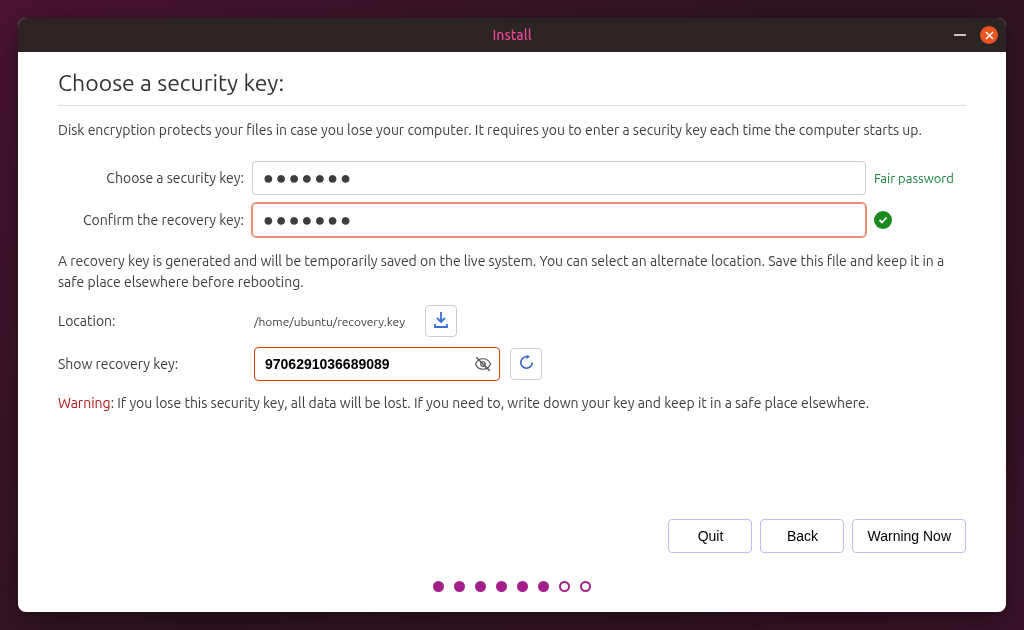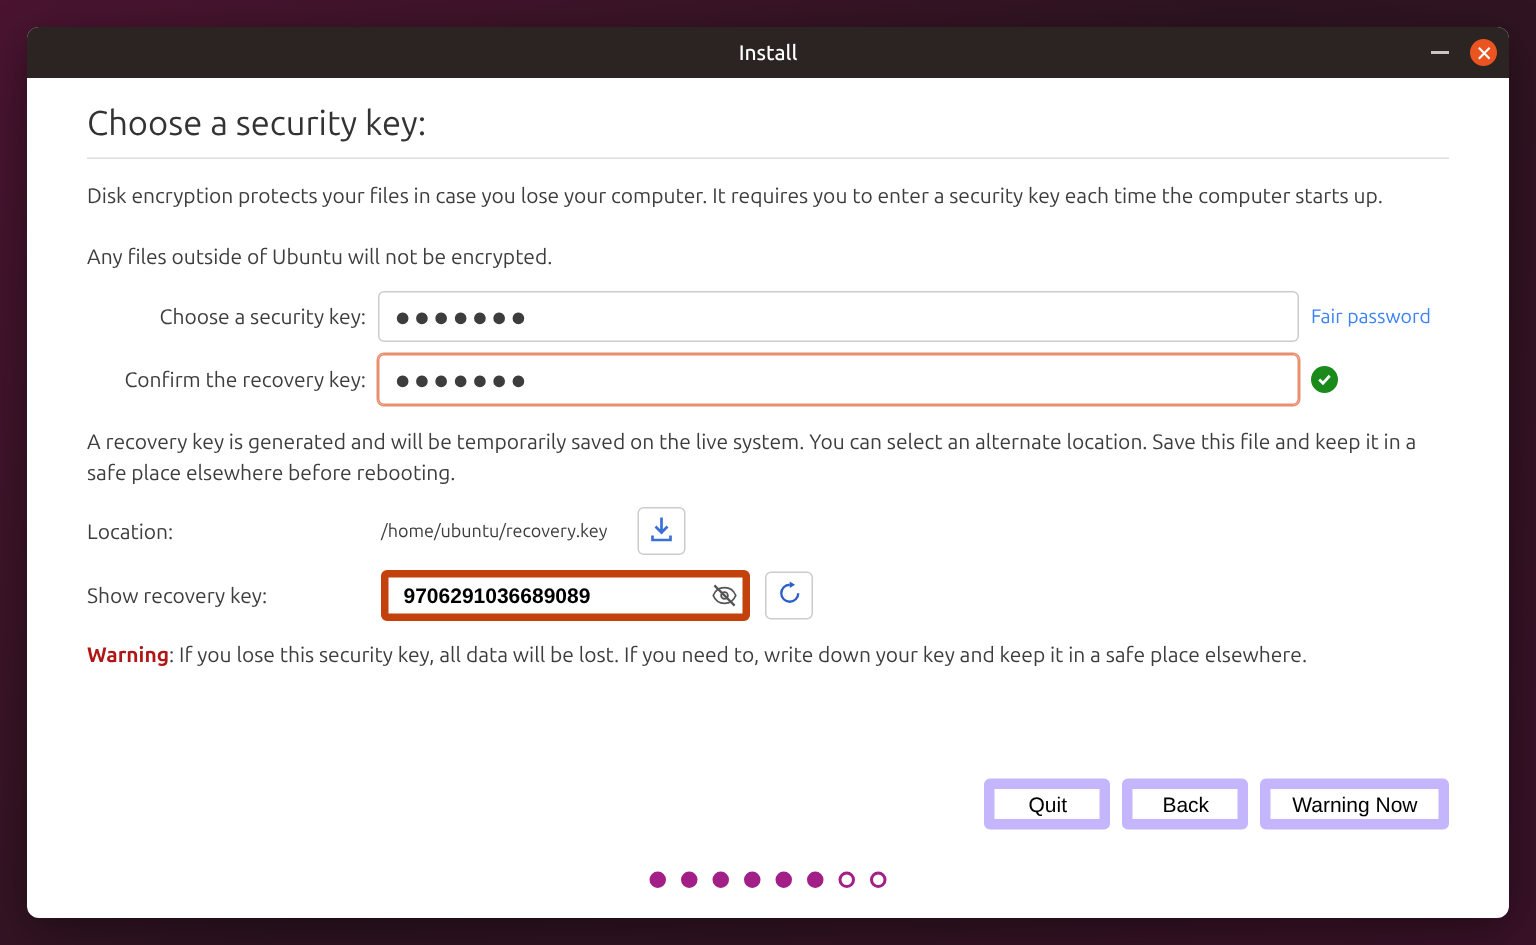--- a/index.html
+++ b/index.html
@@ -20,21 +20,21 @@
       display: flex;
       flex-direction: column;
       box-shadow: 0 8px 30px rgba(0,0,0,0.4);
     }
     .titlebar {
       background: #2b2422;
       height: 34px;
       display: flex;
       align-items: center;
       position: relative;
-      color: #ffffff;
+      color: #ec4899;
     }
     .title-text {
       position: absolute;
       left: 50%;
       transform: translateX(-50%);
       font-size: 14px;
       font-weight: 500;
     }
     .win-controls {
       position: absolute;
@@ -98,45 +98,45 @@
       height: 34px;
       border: 1px solid #ccc;
       border-radius: 4px;
       padding: 0 10px;
       font-size: 18px;
       letter-spacing: 2px;
       display: flex;
       align-items: center;
     }
     .pw-input.focused { border-color: #e98e6e; box-shadow: 0 0 0 1px #e98e6e; }
-    .hint { font-size: 13px; color: #3b82f6; width: 92px; }
+    .hint { font-size: 13px; color: #15803d; width: 92px; }
     .check-badge {
       width: 18px; height: 18px; background: #1a8a1a; border-radius: 50%;
       display:flex; align-items:center; justify-content:center; color:#fff; font-size:11px;
       margin-right: 74px;
     }
     .recovery-note { margin: 6px 0 12px; line-height: 1.5; }
     .loc-row, .show-row { display: flex; align-items: center; gap: 10px; margin-bottom: 10px; }
     .loc-label, .show-label { width: 186px; text-align: left; }
     .loc-path { font-size: 12px; margin-right: 10px; }
     .icon-btn {
       width: 32px; height: 32px; border: 1px solid #ccc; border-radius: 4px;
       background: #fff; display:flex; align-items:center; justify-content:center;
       cursor: pointer;
     }
     .text-input {
-      width: 246px; height: 34px; border: 5px solid #c2410c; border-radius: 4px;
+      width: 246px; height: 34px; border: 1px solid #c2410c; border-radius: 4px;
       padding: 0 30px 0 10px; font-size: 14px; font-weight: 600; position: relative;
     }
     .warning-line { margin-top: 2px; line-height: 1.5;}
-    .warn-word { color: #b01616; font-weight: 700; }
+    .warn-word { color: #b01616; font-weight: 400; }
     .spacer { flex: 1; }
     .btn-row { display: flex; justify-content: flex-end; gap: 8px; margin-bottom: 28px; }
     .btn {
-      min-width: 84px; height: 34px; border: 7px solid #c4b5fd; border-radius: 4px;
+      min-width: 84px; height: 34px; border: 1px solid #c4b5fd; border-radius: 4px;
       background: #fff; font-size: 14px; cursor: pointer; padding: 0 14px;
       display:flex; align-items:center; justify-content:center;
     }
     .pager { display:flex; justify-content:center; gap: 10px; margin-bottom: 6px; }
     .dot { width: 11px; height: 11px; border-radius: 50%; border: 2px solid #a31f88; }
     .dot.filled { background: #a31f88; }
     .eye-wrap { position: relative; }
     .eye-btn {
       position: absolute; right: 6px; top: 50%; transform: translateY(-50%);
       width: 22px; height: 22px; display:flex; align-items:center; justify-content:center;
@@ -157,21 +157,20 @@
             <path d="M1 1 L9 9 M9 1 L1 9" stroke="#fff" stroke-width="1.6"></path>
           </svg>
       </div>
     </div>
   </div>
 
   <div class="content">
     <div class="page-heading">Choose a security key:</div>
     <hr class="sep">
     <div class="desc">Disk encryption protects your files in case you lose your computer. It requires you to enter a security key each time the computer starts up.</div>
-    <div class="desc2">Any files outside of Ubuntu will not be encrypted.</div>
 
     <div class="form-row">
       <div class="row-label">Choose a security key:</div>
       <div class="pw-input">
           <span>●●●●●●●</span>
         </div>
       <div class="hint">Fair password</div>
     </div>
 
     <div class="form-row">

